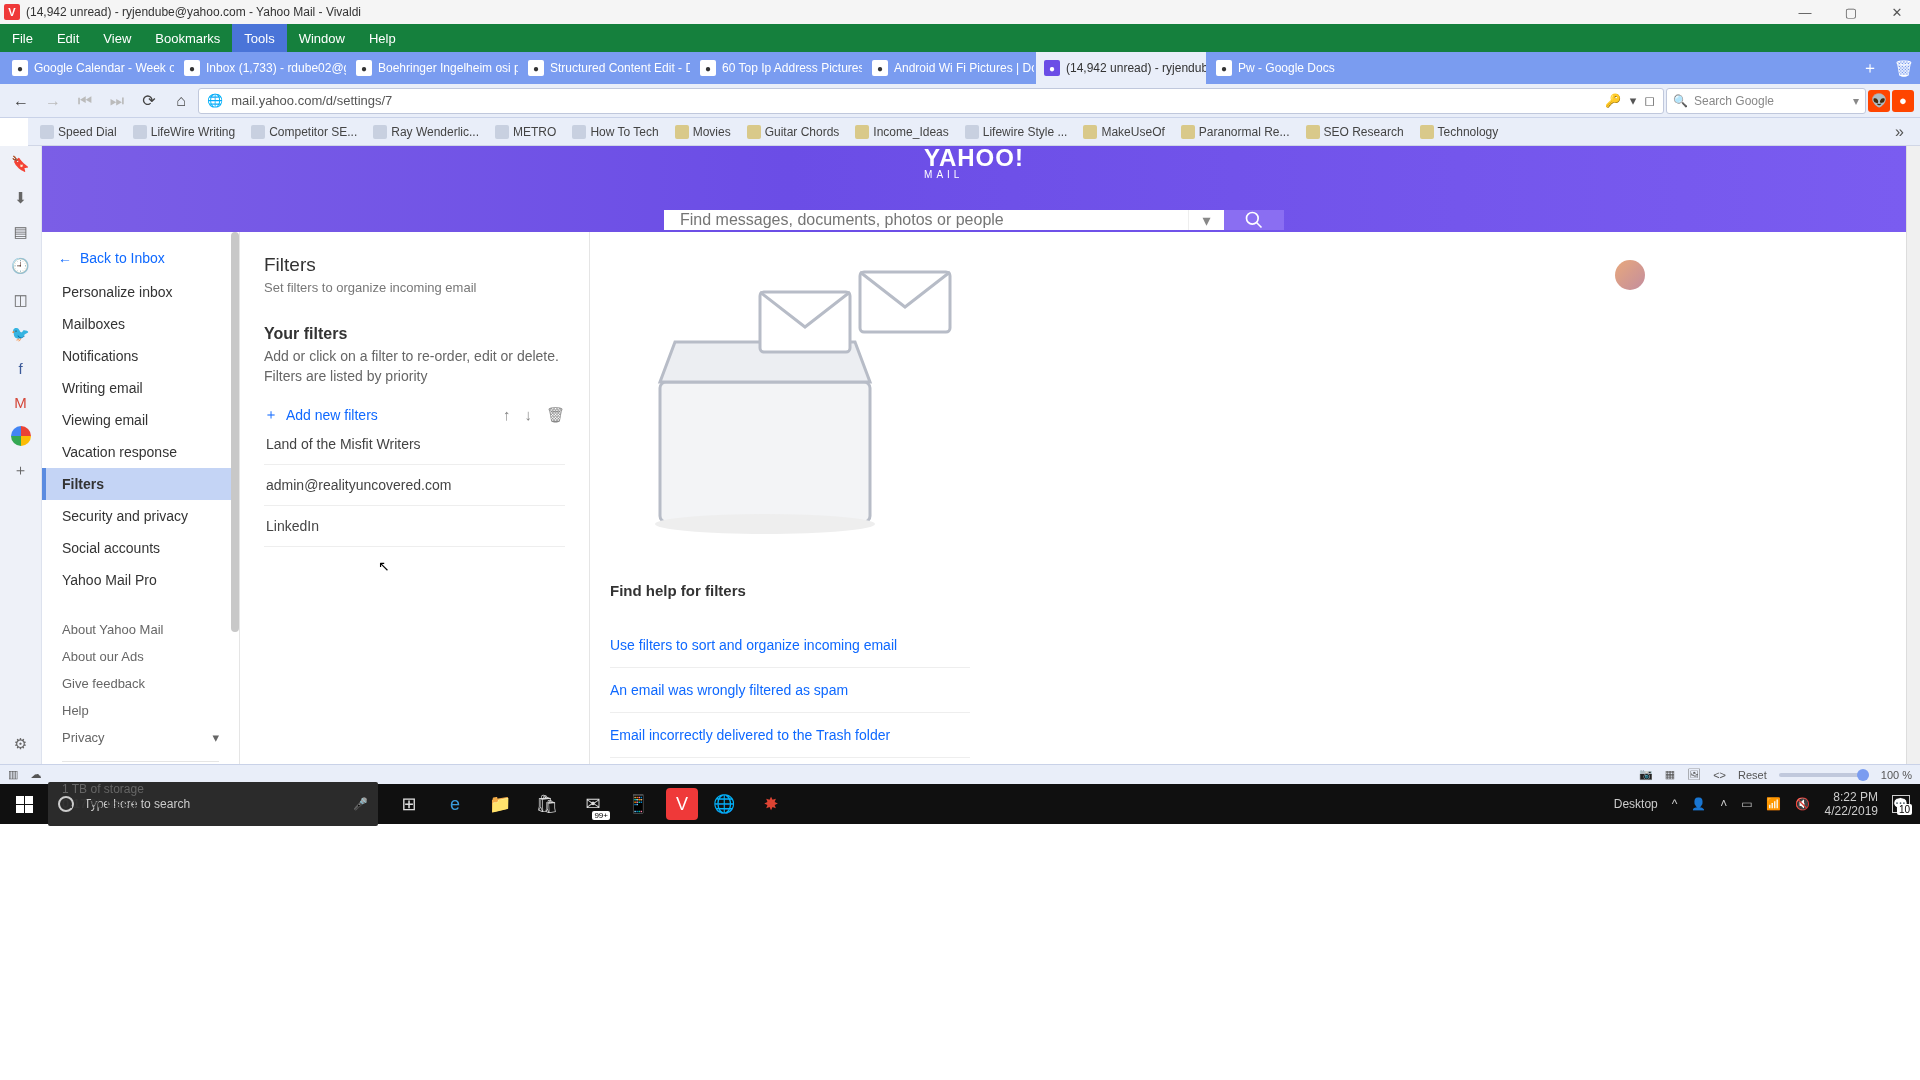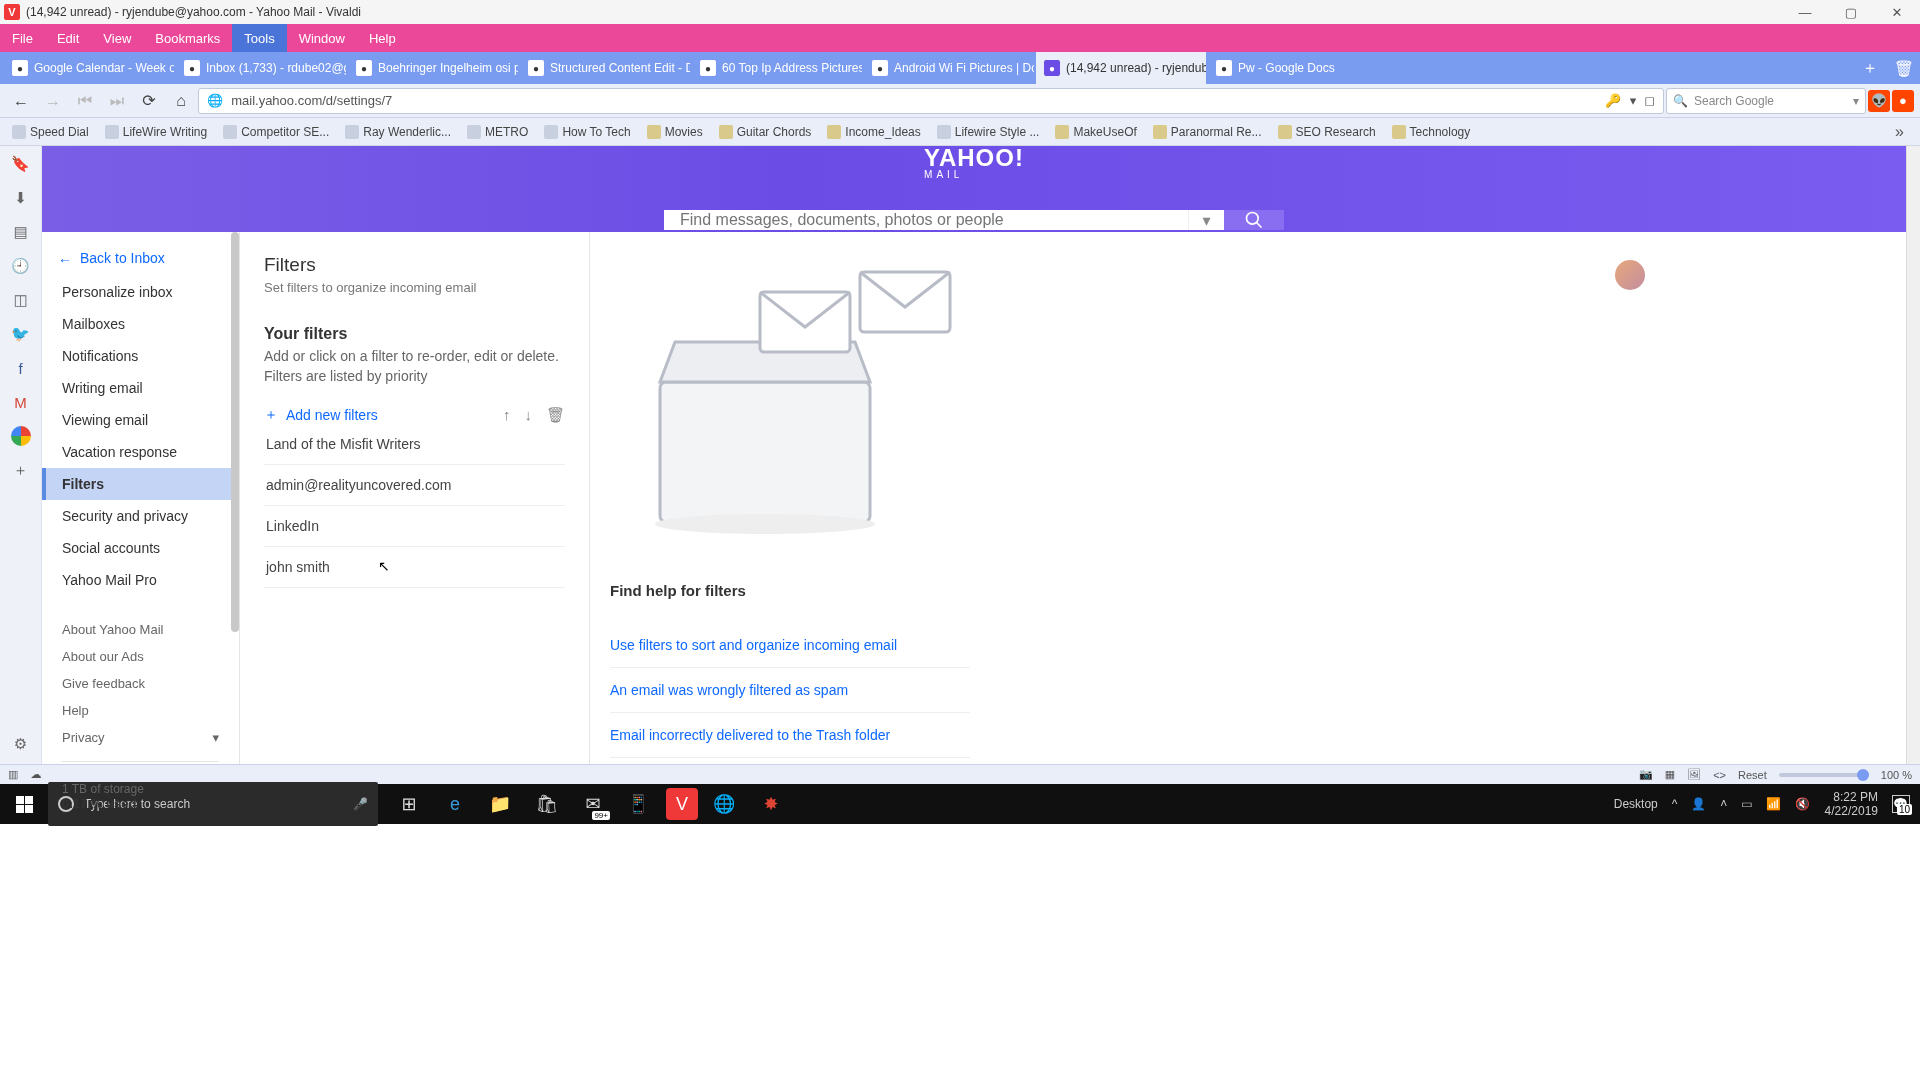--- a/index.html
+++ b/index.html
@@ -5,21 +5,21 @@
 * { margin: 0; padding: 0; box-sizing: border-box; font-family: "Segoe UI", Arial, sans-serif; }
 html, body { width: 1920px; height: 1080px; overflow: hidden; background: #fff; }
 
 
 .titlebar { height: 24px; background: #f5f5f5; display: flex; align-items: center; font-size: 12px; color: #333; }
 .titlebar .v-icon { width: 16px; height: 16px; background: #ef3939; margin: 0 6px 0 4px; border-radius: 2px; display:flex;align-items:center;justify-content:center;color:#fff;font-weight:bold;font-size:11px;}
 .titlebar .win-btns { margin-left: auto; display: flex; }
 .titlebar .win-btn { width: 46px; height: 24px; display: flex; align-items: center; justify-content: center; color: #555; font-size: 13px; }
 
 
-.menubar { height: 28px; background: #ec4899; display: flex; align-items: stretch; font-size: 13px; color: #fff; }
+.menubar { height: 28px; background: #15803d; display: flex; align-items: stretch; font-size: 13px; color: #fff; }
 .menubar .menu-item { padding: 0 12px; display: flex; align-items: center; }
 .menubar .menu-item.active { background: #4a74d8; }
 
 
 .tabstrip { height: 32px; background: #7a9cf0; display: flex; align-items: stretch; padding-left: 4px; gap: 2px; }
 .tab { flex: 0 0 170px; display: flex; align-items: center; padding: 0 8px; font-size: 12px; color: #fff; white-space: nowrap; overflow: hidden; text-overflow: ellipsis; gap:6px;}
 .tab.active { background: #e9eef9; color: #333; }
 .tab .favicon { width: 16px; height: 16px; background: #fff; border-radius: 2px; flex:none; display:flex;align-items:center;justify-content:center;font-size:10px;color:#333;}
 .tab.active .favicon{background:#6b4de6;color:#fff;}
 .tabstrip .spacer { flex: 1; }
@@ -28,21 +28,21 @@
 
 .addrbar { height: 34px; background: #e9eef9; display: flex; align-items: center; padding: 0 6px; gap: 2px; border-bottom:1px solid #c9d2e8;}
 .nav-btn { width: 30px; height: 30px; display: flex; align-items: center; justify-content: center; color: #444; font-size: 16px; border-radius:3px;}
 .nav-btn.disabled { color: #bbb; }
 .urlbox { flex: 1; height: 26px; background: #fff; border: 1px solid #c0c8dc; border-radius: 3px; display: flex; align-items: center; padding: 0 8px; font-size: 13px; color: #555; gap:8px;}
 .urlbox .globe{color:#888;}
 .searchbox { width: 200px; height: 26px; background: #fff; border: 1px solid #c0c8dc; border-radius: 3px; display: flex; align-items: center; padding: 0 6px; font-size: 12px; color: #888; gap:6px;}
 .addr-icon { width: 22px; height:22px; display:flex;align-items:center;justify-content:center;color:#555;font-size:13px;}
 
 
-.bmbar { height: 28px; background: #e9eef9; display: flex; align-items: center; padding: 0 6px; gap: 4px; font-size: 12px; color: #444; border-bottom:1px solid #d0d6e6;}
+.bmbar { height: 28px; background: #e9eef9; display: flex; align-items: center; padding: 0 6px; gap: 4px; font-size: 12px; color: #444; border-bottom:1px solid #d0d6e6;margin-left:28px;}
 .bm { display: flex; align-items: center; gap: 4px; padding: 2px 6px; white-space: nowrap; border-radius:3px;}
 .bm .bm-icon { width: 14px; height: 14px; background: #c8d0e0; border-radius: 2px; flex:none;}
 .bm .bm-icon.folder{background:#d9c98a;}
 .bmbar .overflow { margin-left: auto; padding: 0 10px; font-size:16px; color:#555;}
 
 
 .browser-body { height: 618px; display: flex; background:#fff; position:relative;}
 .left-rail { width: 42px; background: #eef1f8; display: flex; flex-direction: column; align-items: center; padding-top: 8px; gap: 14px; border-right:1px solid #dde2ee;}
 .left-rail .rail-ic { width: 20px; height: 20px; display:flex;align-items:center;justify-content:center;color:#666;font-size:15px;}
 .left-rail .rail-ic.tw{color:#1da1f2;}
@@ -368,21 +368,20 @@
           <div class="ops">
             <span>↑</span>
             <span>↓</span>
             <span>🗑</span>
           </div>
         </div>
         <div id="filters-list">
             <div class="filter-item">Land of the Misfit Writers</div>
             <div class="filter-item">admin@realityuncovered.com</div>
             <div class="filter-item">LinkedIn</div>
-            <div class="filter-item">john smith</div>
           </div>
       </div>
 
       <div class="y-main">
         <div class="illus">
           <svg viewBox="0 0 340 280">
             <g fill="none" stroke="#b7bcc7" stroke-width="3">
               <rect x="30" y="120" width="210" height="140" rx="6" fill="#f3f4f6"></rect>
               <path d="M30 120 L240 120 L225 80 L45 80 Z" fill="#eceef2"></path>
               <rect x="130" y="30" width="90" height="60" rx="4" fill="#fff"></rect>

